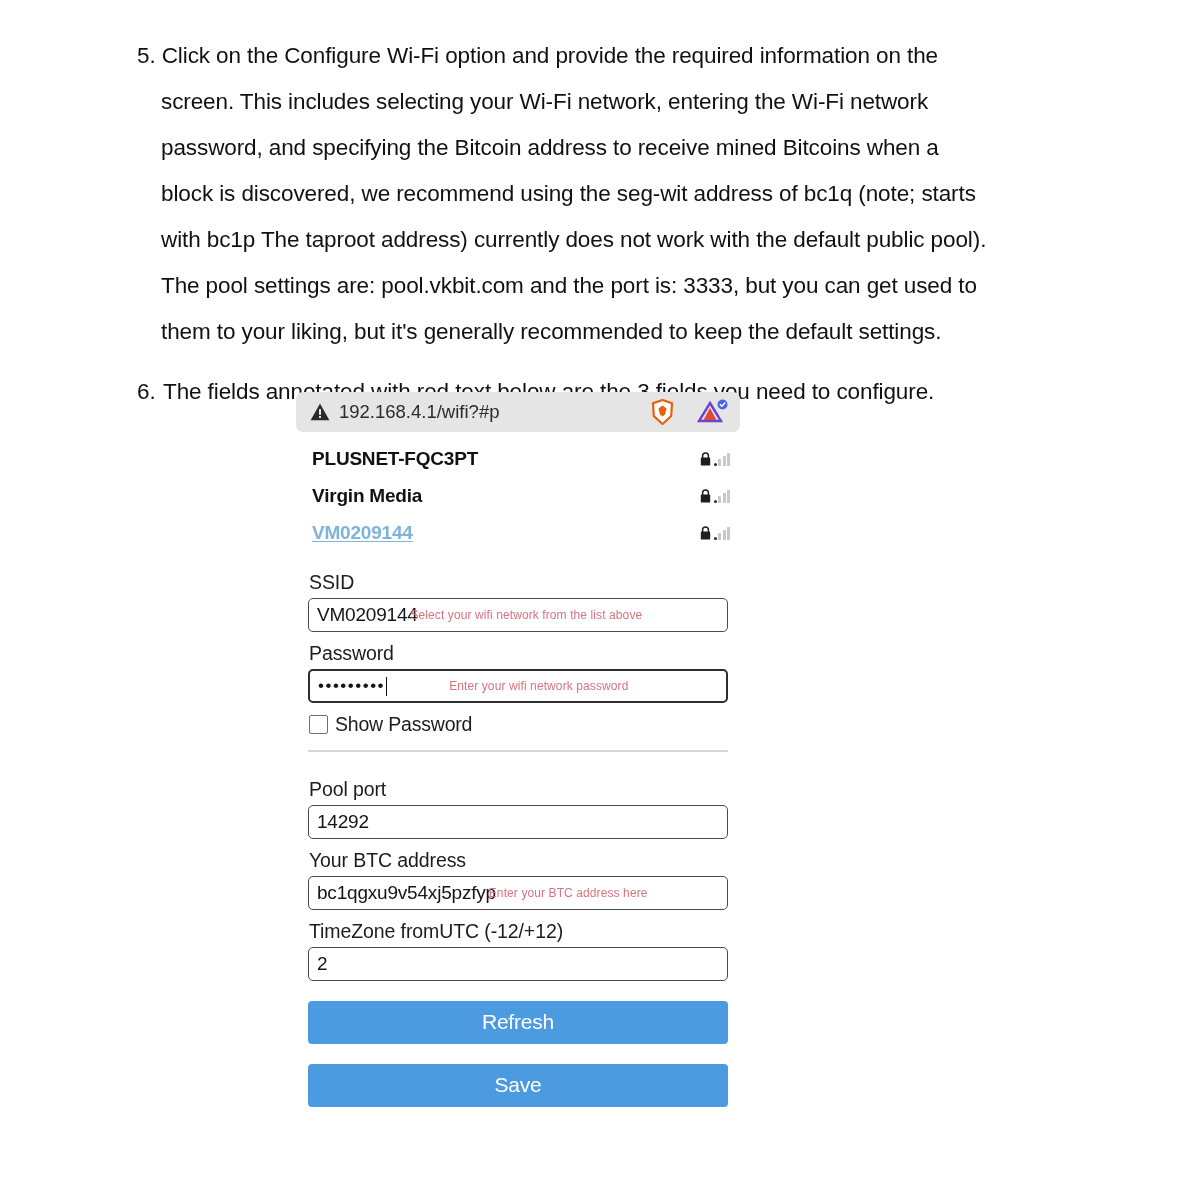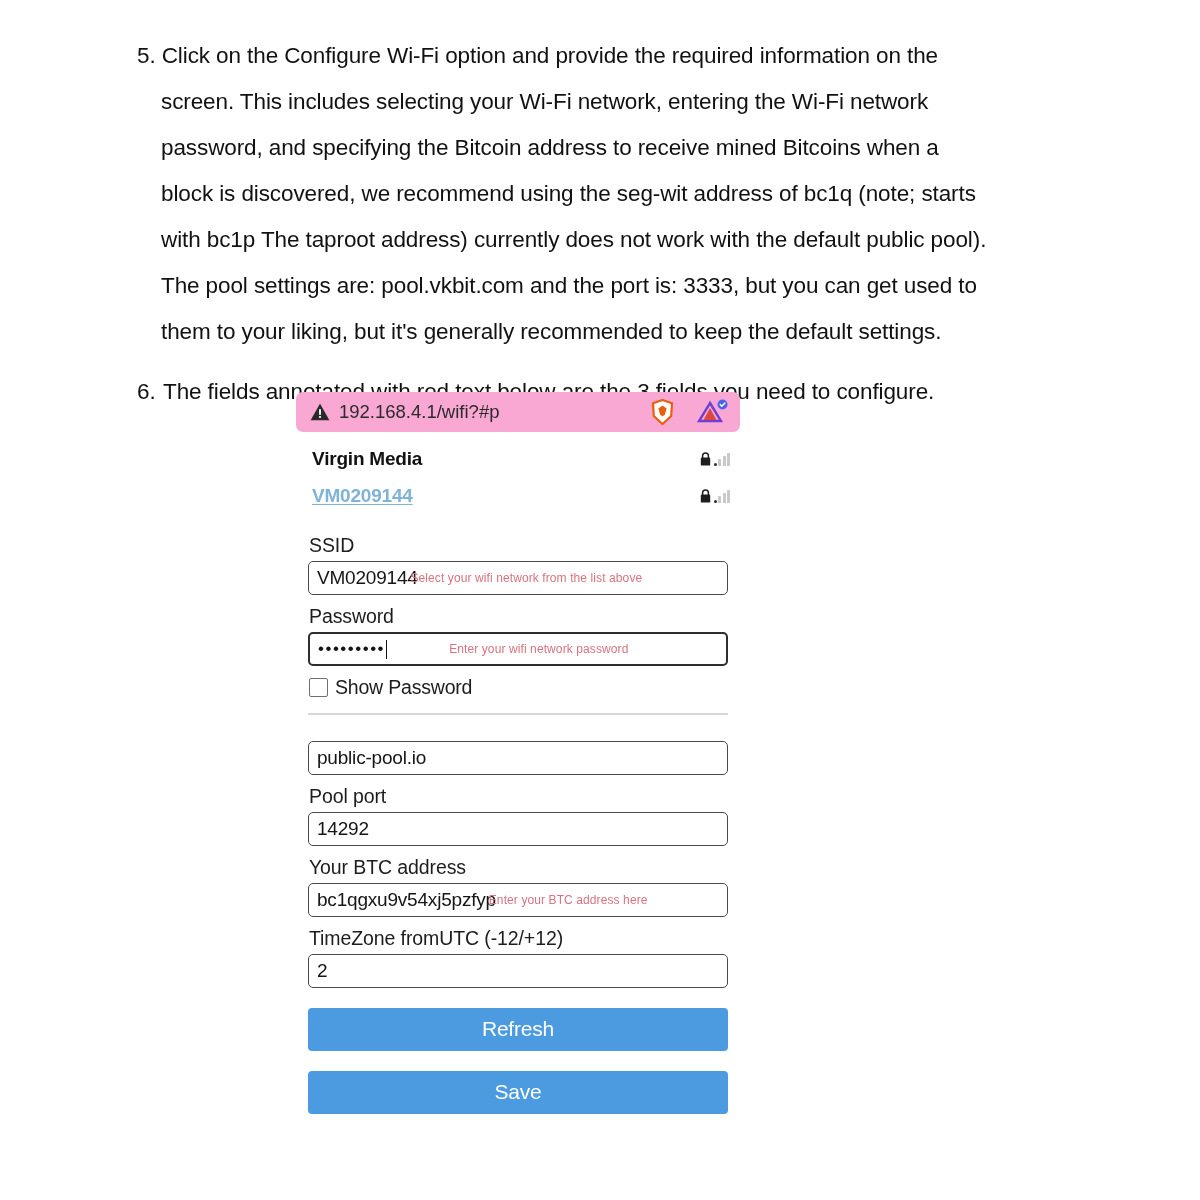--- a/index.html
+++ b/index.html
@@ -52,21 +52,21 @@
     position: absolute;
     left: 296px;
     top: 392px;
     width: 444px;
   }
 
   
   .urlbar {
     position: relative;
     height: 40px;
-    background: #f9a8d4;
+    background: #e5e5e5;
     border-radius: 7px;
     display: flex;
     align-items: center;
     padding: 0 10px 0 14px;
     box-sizing: border-box;
   }
   .warn-icon {
     width: 20px;
     height: 18px;
     flex: 0 0 auto;
@@ -230,20 +230,35 @@
     <svg class="ext-icon" viewBox="0 0 31 26">
       <path d="M13 4 L24 22 L2 22 Z" fill="none" stroke="#6f3fd4" stroke-width="2.4"></path>
       <path d="M13 9 L19.5 21 L6.5 21 Z" fill="#d94a3c"></path>
       <circle cx="25.5" cy="5.5" r="5" fill="#4a63e8"></circle>
       <path d="M23.2 5.6 L24.8 7.2 L27.9 3.9" stroke="#ffffff" stroke-width="1.4" fill="none" stroke-linecap="round"></path>
     </svg>
   </div>
 
   <div class="netlist">
 
+    <div class="netrow">
+      <span class="netname">PLUSNET-FQC3PT</span>
+      <span class="netsig">
+        <svg class="lock" viewBox="0 0 11 14">
+          <path d="M2.6 6 V3.8 a2.9 2.9 0 0 1 5.8 0 V6" fill="none" stroke="#1f1f1f" stroke-width="1.5"></path>
+          <rect x="0.8" y="5.6" width="9.4" height="8" rx="1.2" fill="#1f1f1f"></rect>
+        </svg>
+        <span class="bars">
+          <i class="b0"></i>
+            <i class="b1"></i>
+            <i class="b2"></i>
+            <i class="b3"></i>
+        </span>
+      </span>
+    </div>
 
     <div class="netrow">
       <span class="netname">Virgin Media</span>
       <span class="netsig">
         <svg class="lock" viewBox="0 0 11 14">
           <path d="M2.6 6 V3.8 a2.9 2.9 0 0 1 5.8 0 V6" fill="none" stroke="#1f1f1f" stroke-width="1.5"></path>
           <rect x="0.8" y="5.6" width="9.4" height="8" rx="1.2" fill="#1f1f1f"></rect>
         </svg>
         <span class="bars">
           <i class="b0"></i>
@@ -286,23 +301,20 @@
       <span class="annot a-pass">Enter your wifi network password</span>
     </div>
 
     <div class="showpw">
       <span class="cbox"></span>
       <span class="cblabel">Show Password</span>
     </div>
 
     <div class="divider"></div>
 
-    <div class="fld">
-      <span class="fval">public-pool.io</span>
-    </div>
 
     <div class="flabel">Pool port</div>
     <div class="fld">
       <span class="fval">14292</span>
     </div>
 
     <div class="flabel">Your BTC address</div>
     <div class="fld">
       <span class="fval">bc1qgxu9v54xj5pzfyp</span>
       <span class="annot a-btc">Enter your BTC address here</span>

